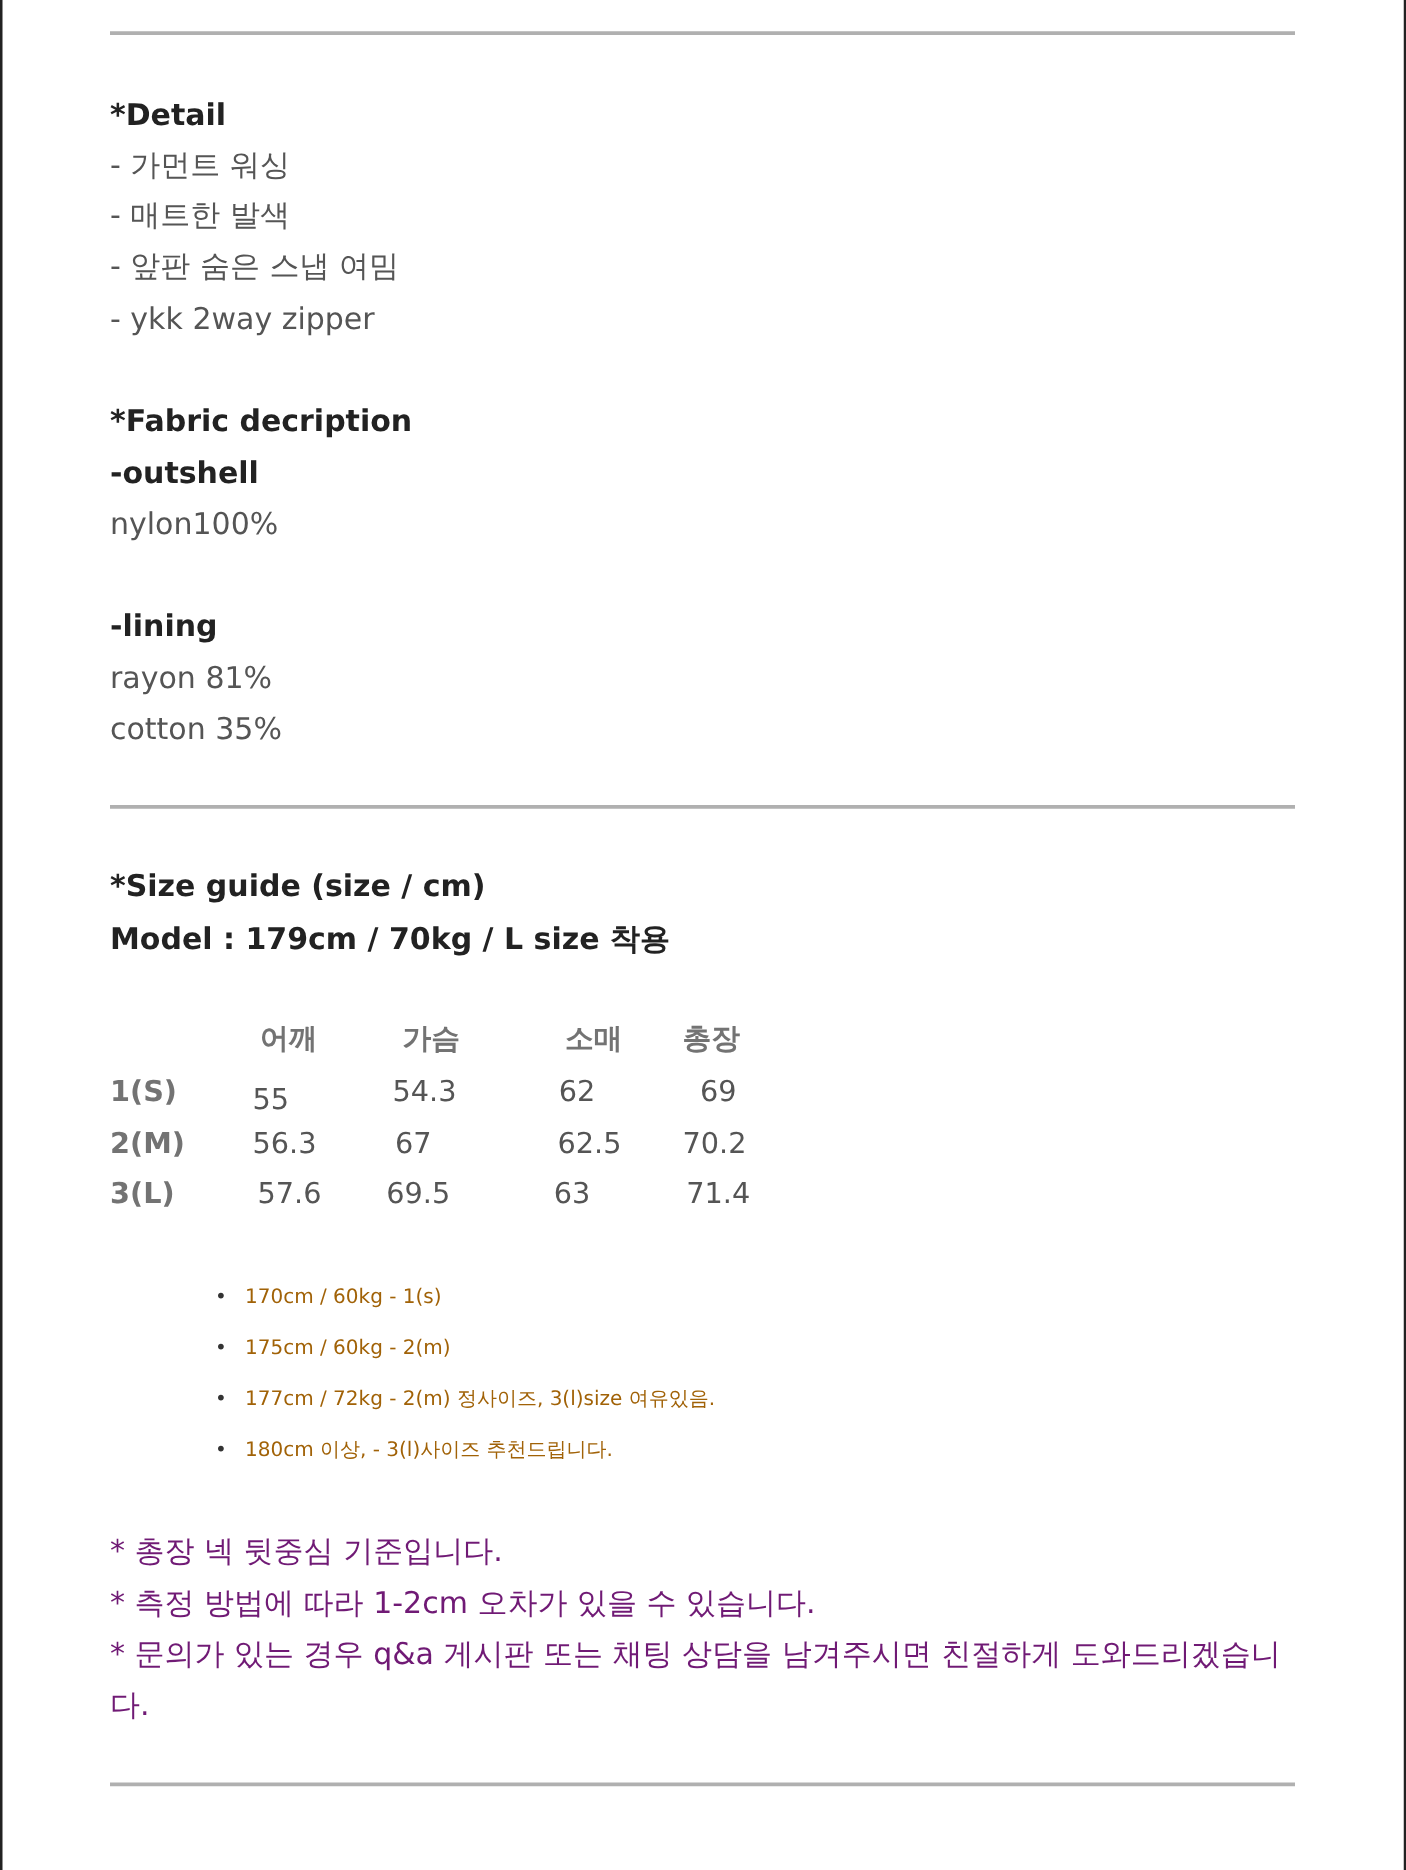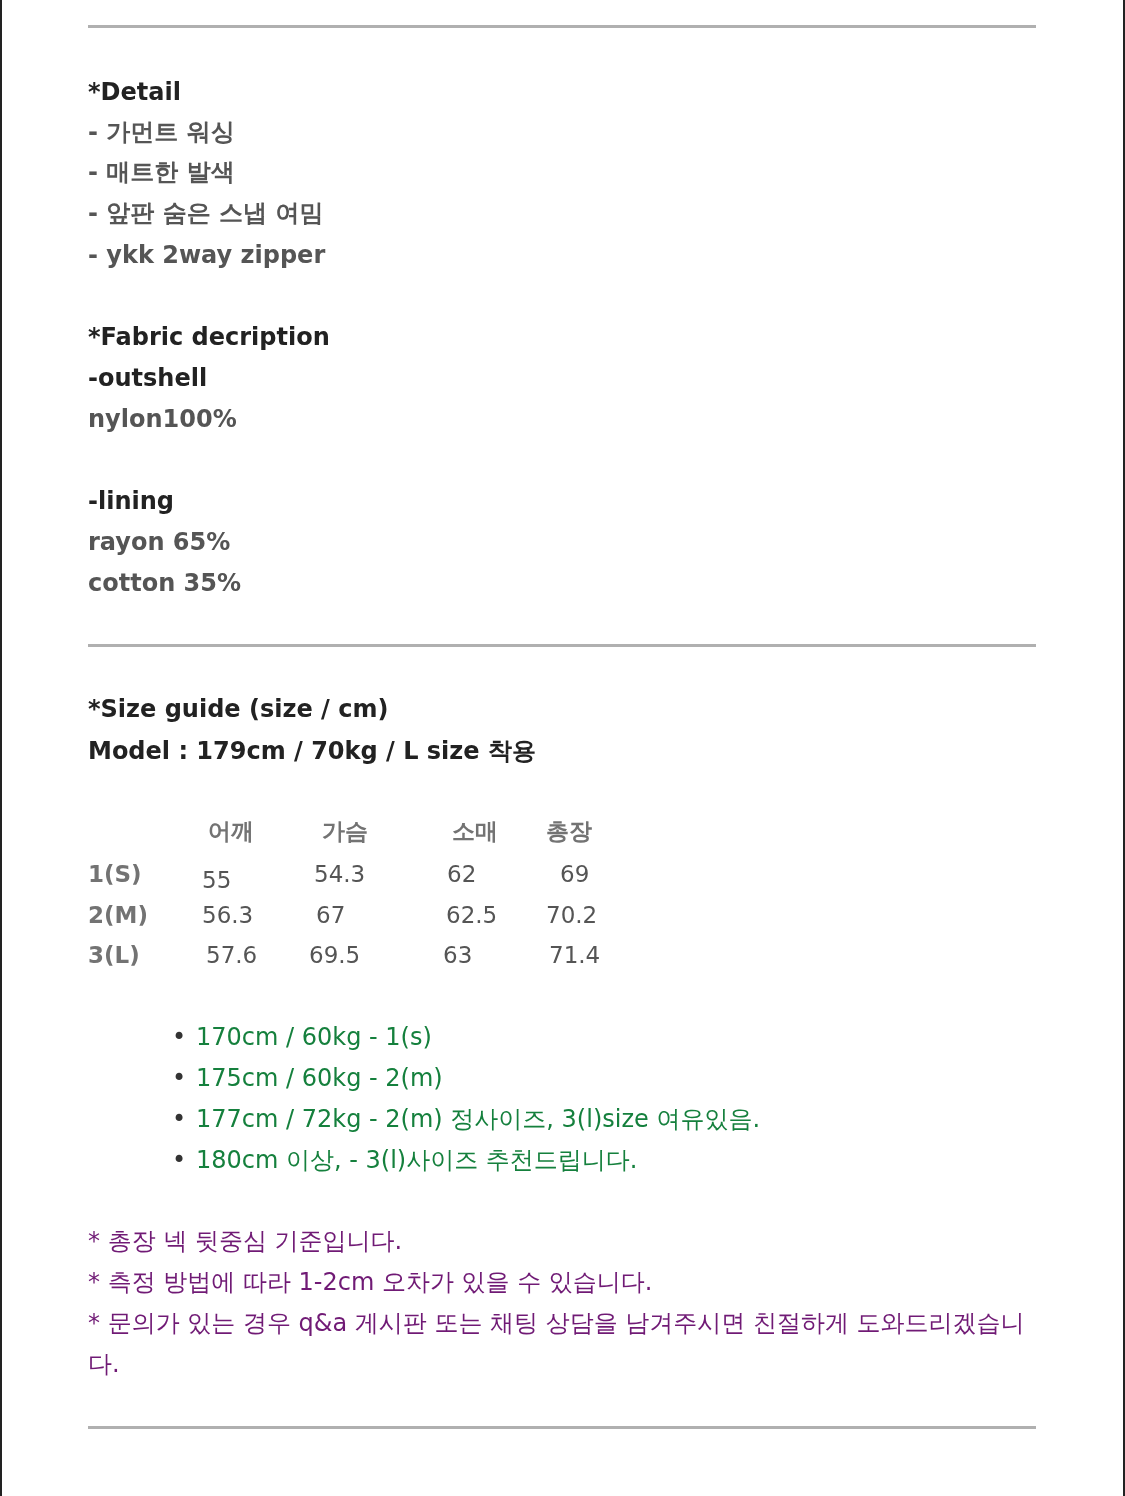--- a/index.html
+++ b/index.html
@@ -2,27 +2,27 @@
 <html><head>
 <meta charset="utf-8">
 <style>
   html, body { margin: 0; padding: 0; }
   body {
     width: 1125px; height: 1496px; background: #ffffff; position: relative; overflow: hidden;
     font-family: "DejaVu Sans", "Liberation Sans", sans-serif; color: #333;
   }
   .frame { position: absolute; inset: 0; border-left: 2px solid #222; border-right: 2px solid #222; box-sizing: border-box; }
   .rule { position: absolute; left: 88px; width: 948px; height: 3px; background: #b0b0b0; }
-  .line { position: absolute; left: 88px; font-size: 24px; line-height: 30px; white-space: nowrap; font-weight: bold; }
+  .line { position: absolute; left: 88px; font-size: 24px; line-height: 30px; white-space: nowrap; }
   .bold { font-weight: bold; color: #222; }
   .light { color: #555; }
   .tbl { position: absolute; font-size: 23px; line-height: 30px; white-space: nowrap; }
   .th { font-weight: bold; color: #737373; }
   .td { color: #555; }
-  .bullet { position: absolute; left: 172px; font-size: 24px; line-height: 30px; color: #15803d; white-space: nowrap; }
+  .bullet { position: absolute; left: 172px; font-size: 16px; line-height: 30px; color: #a16207; white-space: nowrap; }
   .bullet::before { content: "•"; position: absolute; left: 0; color: #333; }
   .bullet span { margin-left: 24px; }
   .note { position: absolute; left: 88px; font-size: 24px; line-height: 30px; color: #701a75; white-space: nowrap; }
 </style>
 </head>
 <body>
 
 <div class="frame"></div>
 
 <div class="rule" style="top:25px"></div>
@@ -30,21 +30,21 @@
 <div class="line bold" style="top:77px">*Detail</div>
 <div class="line light" style="top:117px">- 가먼트 워싱</div>
 <div class="line light" style="top:157px">- 매트한 발색</div>
 <div class="line light" style="top:198px">- 앞판 숨은 스냅 여밈</div>
 <div class="line light" style="top:240px">- ykk  2way zipper</div>
 
 <div class="line bold" style="top:322px">*Fabric decription</div>
 <div class="line bold" style="top:363px">-outshell</div>
 <div class="line light" style="top:404px">nylon100%</div>
 <div class="line bold" style="top:486px">-lining</div>
-<div class="line light" style="top:527px">rayon 65%</div>
+<div class="line light" style="top:527px">rayon 81%</div>
 <div class="line light" style="top:568px">cotton 35%</div>
 
 <div class="rule" style="top:644px"></div>
 
 <div class="line bold" style="top:694px">*Size guide (size / cm)</div>
 <div class="line bold" style="top:736px">Model : 179cm / 70kg / L size 착용</div>
 
 <div>
   <div class="tbl th" style="left:208px;top:816px">어깨</div>
   <div class="tbl th" style="left:322px;top:816px">가슴</div>

